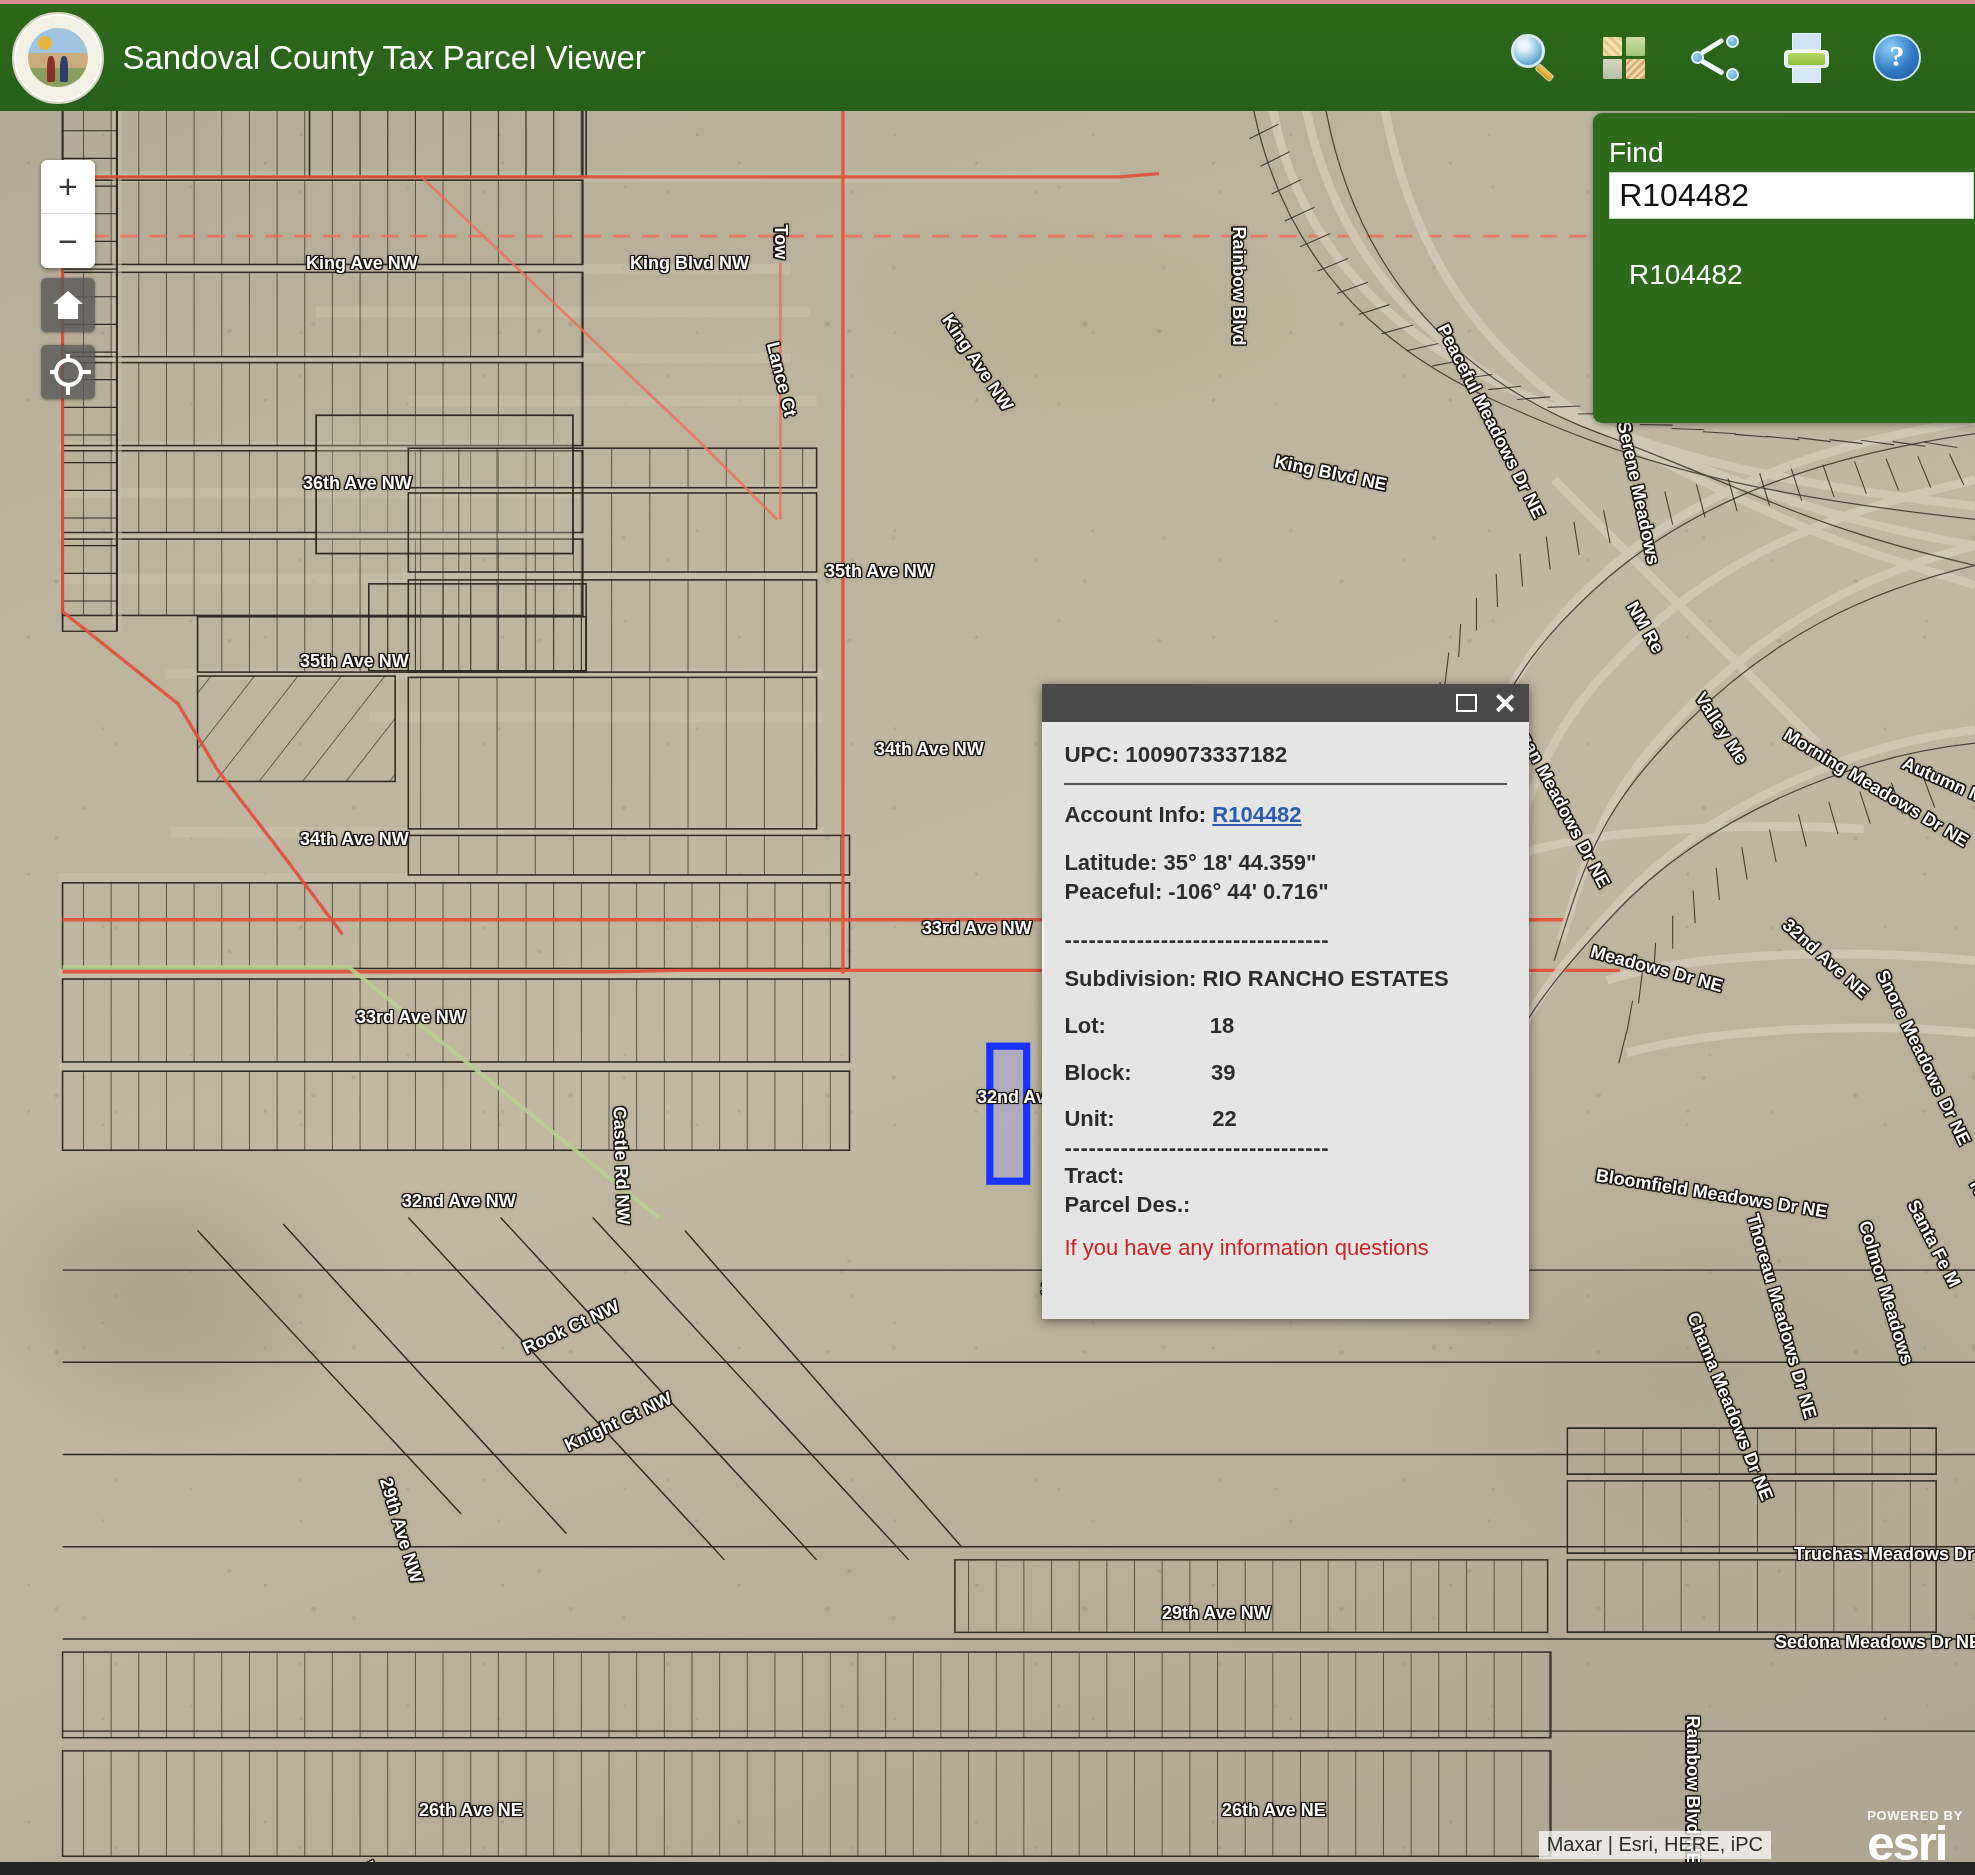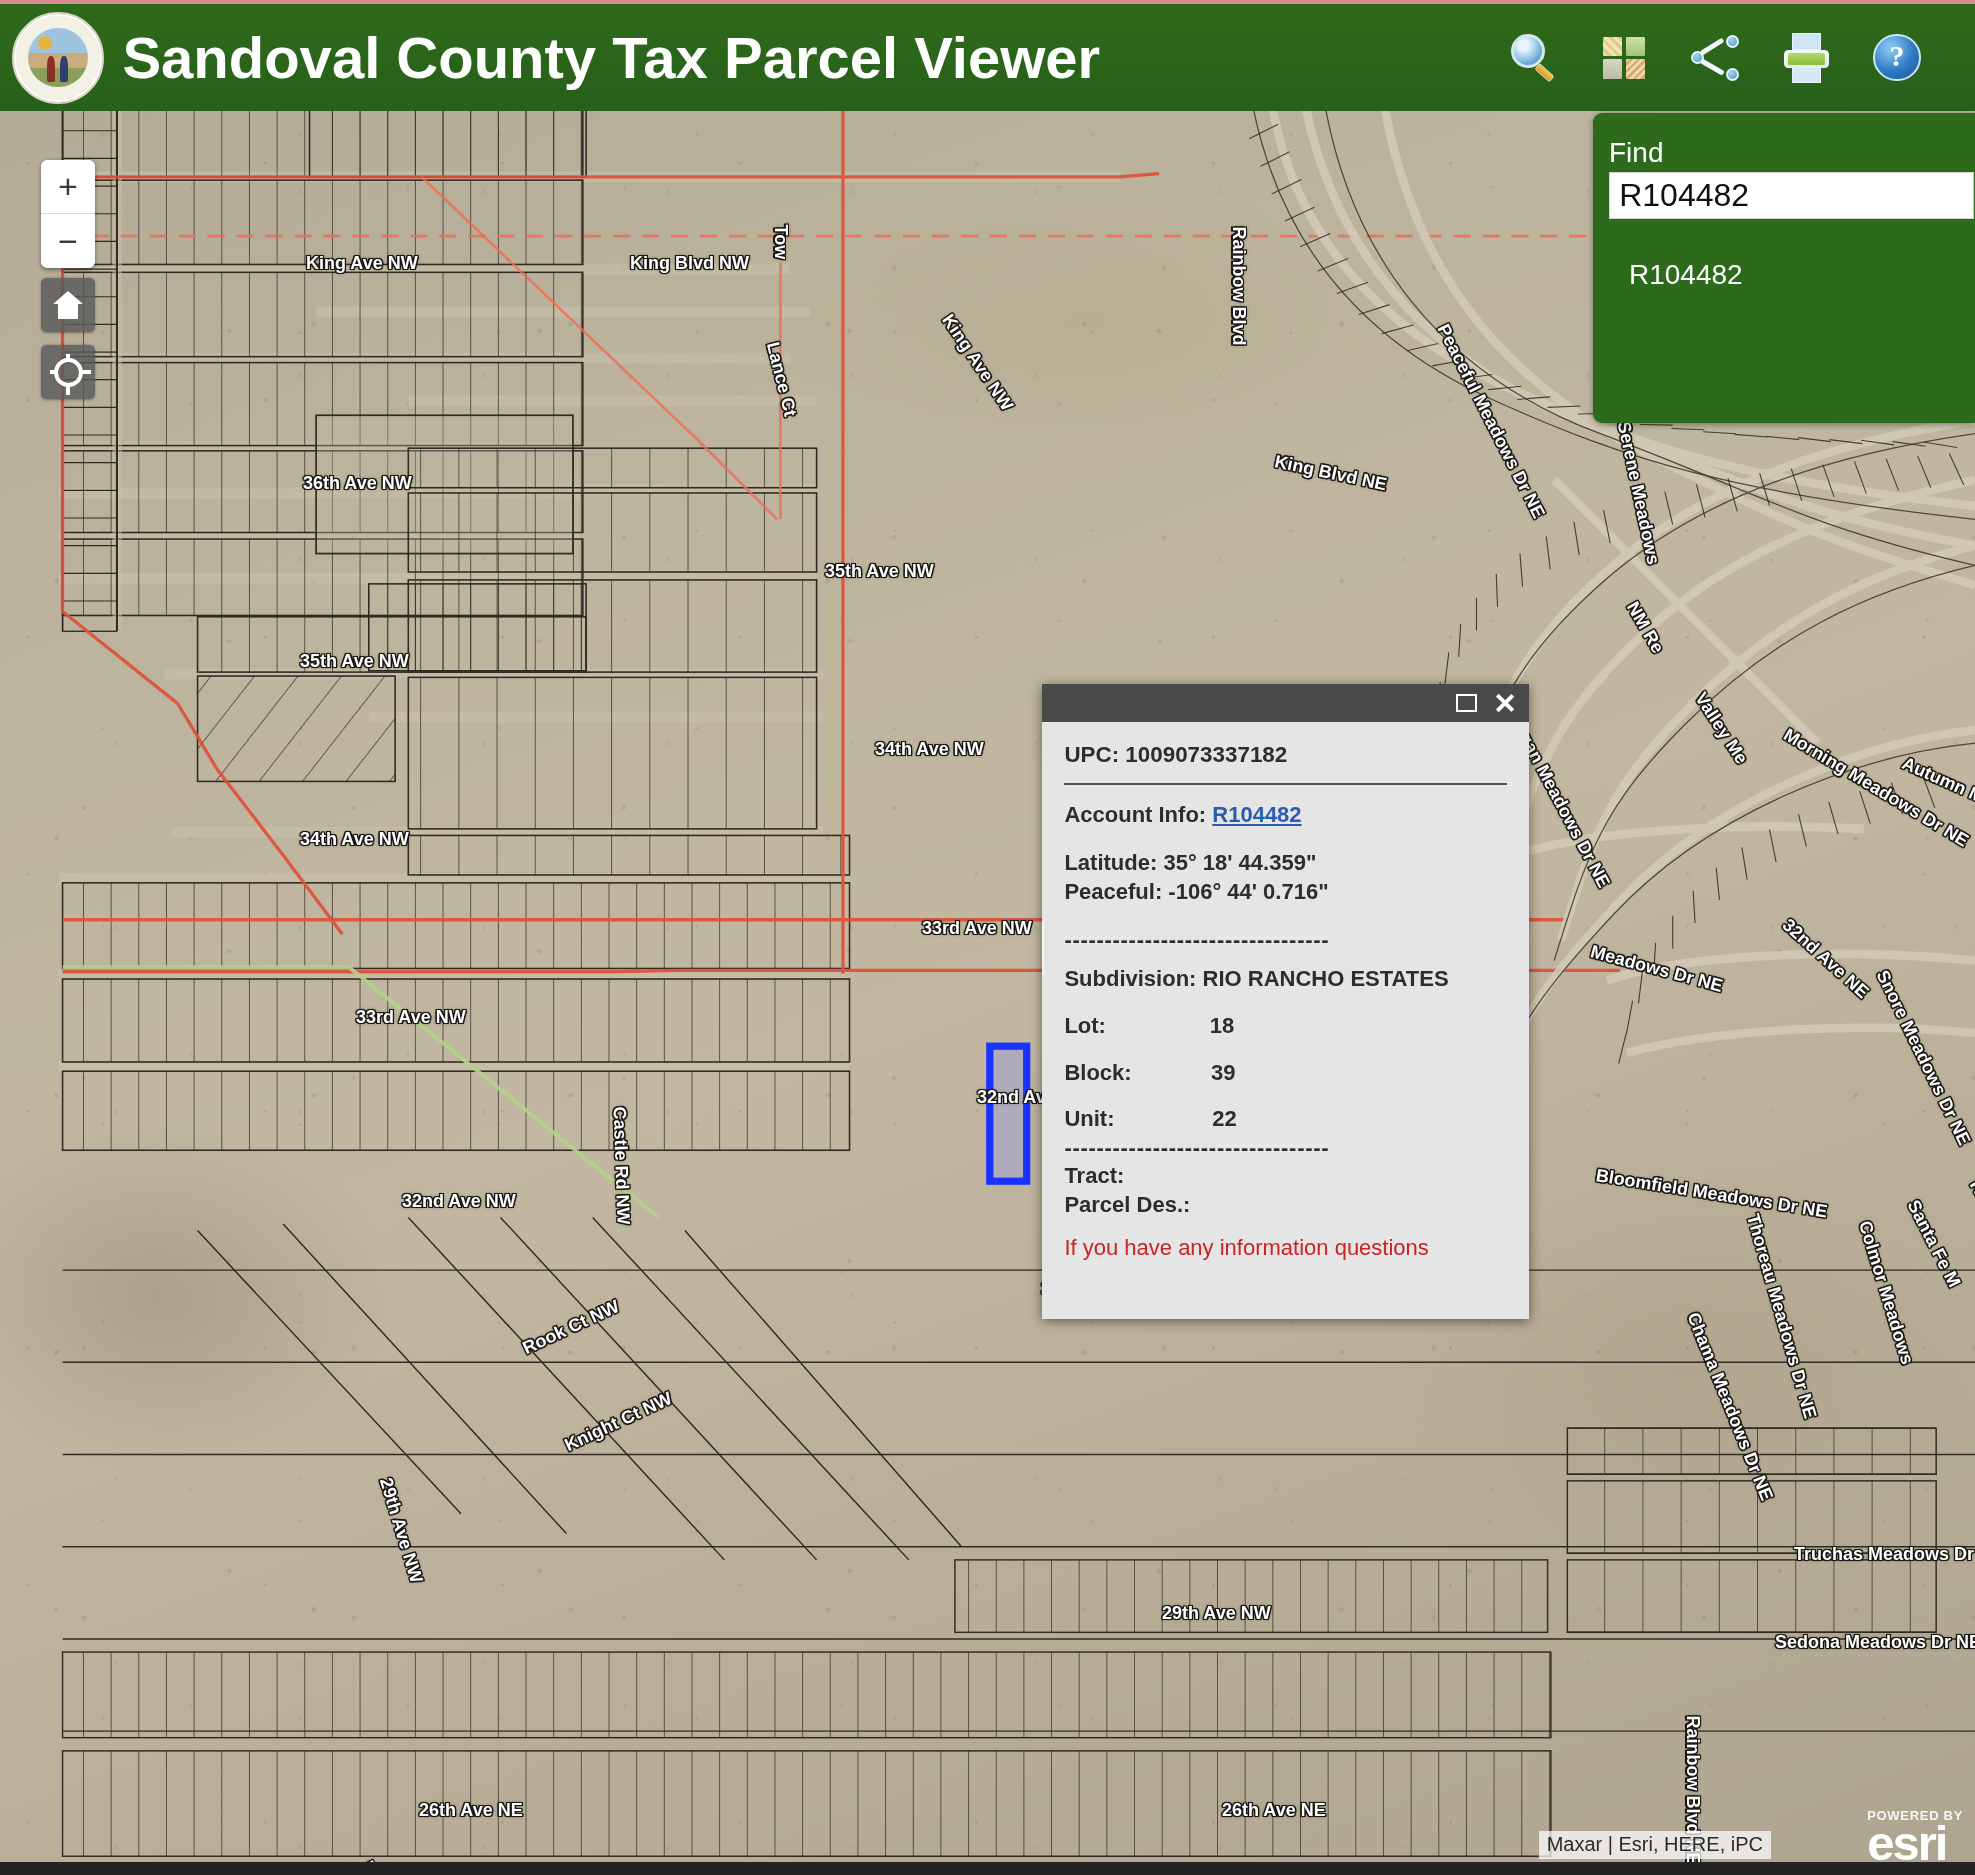--- a/index.html
+++ b/index.html
@@ -41,21 +41,21 @@
     position: absolute; bottom: 22%; width: 9%; height: 30%;
     background: #8c2f24; border-radius: 40% 40% 10% 10%;
   }
   #seal .fig1 { left: 38%; }
   #seal .fig2 { left: 52%; background:#2f3f6b; }
   #seal .ringtext {
     position: absolute; inset: 0; border-radius: 50%;
     border: 9.2px solid transparent;
   }
   #app-title {
-    color: #ffffff; font-size: 58px; font-weight: 700;
+    color: #ffffff; font-size: 33px; font-weight: 400;
     margin-left: 18.4px; letter-spacing: 0px; white-space: nowrap;
     font-family: "Liberation Sans", sans-serif;
   }
   #header-tools {
     margin-left: auto; display: flex; align-items: center;
     gap: 41px; padding-right: 53px;
   }
   .tool-icon { width: 50px; height: 50px; position: relative; cursor: pointer; }
 
   

